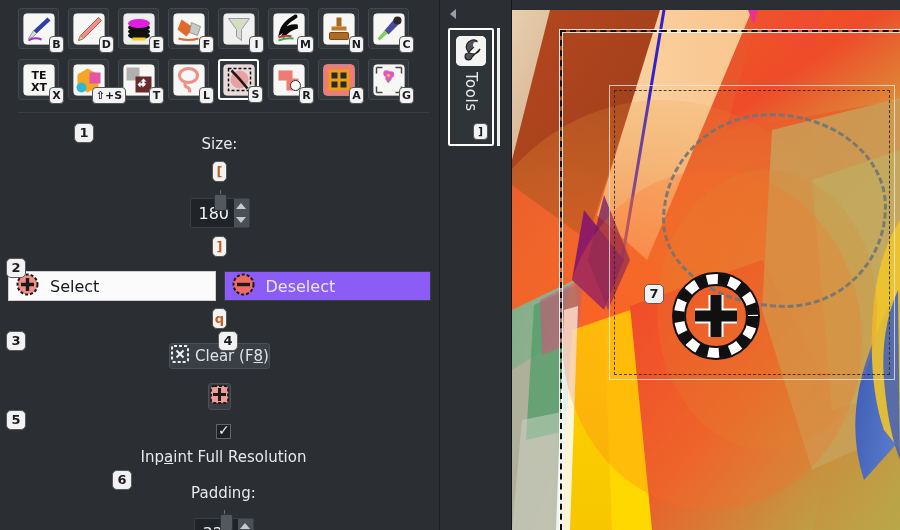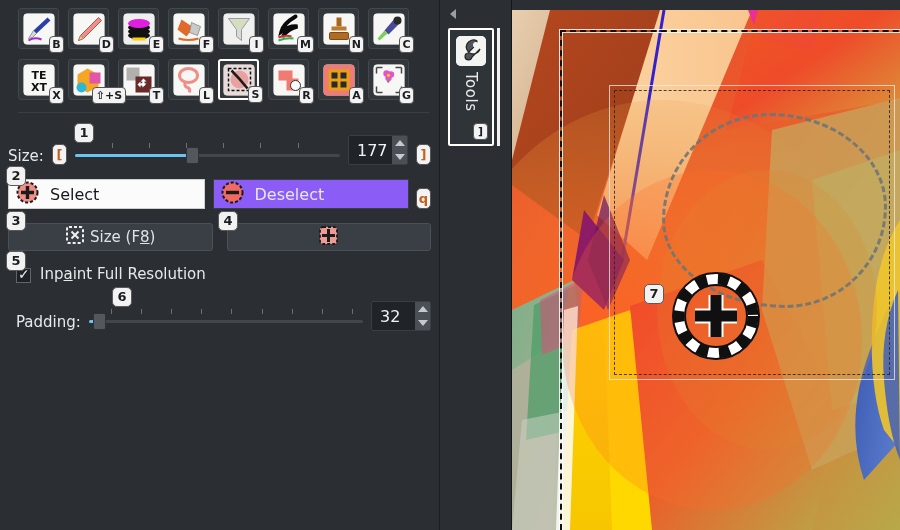--- a/index.html
+++ b/index.html
@@ -66,21 +66,21 @@
   
   .desc {
     color: #e6e8ea;
     font-size: 15px;
     line-height: 22px;
     padding: 12px 16px 0 8px;
   }
 
   
   .ctl-area { padding: 0 8px; position: relative; }
-  .row { display: flex; align-items: flex-end; position: relative; }
+  .row { display: flex; align-items: center; position: relative; flex-direction: column; }
 
   .lbl { color: #e6e8ea; font-size: 15px; }
 
   
   .num {
     position: absolute;
     width: 20px; height: 20px;
     background: #f2f2f2;
     border: 1px solid #5a5a5a;
     border-radius: 5px;
@@ -492,21 +492,21 @@
               <i style="left:42%"></i>
             <i style="left:56%"></i>
               <i style="left:70%"></i>
               <i style="left:84%"></i>
           </div>
           <div class="track"></div>
           <div class="fill" id="size-fill" style="width: 44%;"></div>
           <div class="knob" id="size-knob" style="left: calc(44% - 6px);"></div>
         </div>
         <div class="spin">
-          <span class="val">177</span>
+          <span class="val">180</span>
           <span class="arrows">
             <span class="up"></span>
             <span class="dn"></span>
           </span>
         </div>
         <span class="brk">]</span>
       </div>
     </div>
 
     <div class="ctl-area" style="margin-top:14px">
@@ -540,21 +540,21 @@
       <div class="num" style="left:6px; top:-12px">3</div>
       <div class="num" style="left:218px; top:-12px">4</div>
       <div class="row" style="gap:14px">
         <div class="pbtn" style="flex:1">
           <span>
             <svg width="20" height="20" viewBox="0 0 20 20">
               <rect x="2" y="2" width="16" height="16" rx="2" fill="none" stroke="#f0f0f0" stroke-width="2" stroke-dasharray="3 2"></rect>
               <path d="M6.5 6.5 L13.5 13.5 M13.5 6.5 L6.5 13.5" stroke="#f0f0f0" stroke-width="2"></path>
             </svg>
           </span>
-          <span><span>Size (F</span><u>8</u><span>)</span></span>
+          <span><span>Clear (F</span><u>8</u><span>)</span></span>
         </div>
         <div class="pbtn" style="flex:1">
           <span>
             <svg width="21" height="21" viewBox="0 0 21 21">
               <rect x="2" y="2" width="17" height="17" rx="3" fill="#ef9b95" stroke="#1b1b1b" stroke-width="1.8" stroke-dasharray="3 2"></rect>
               <path d="M10.5 4 v13 M4 10.5 h13" stroke="#1b1b1b" stroke-width="3"></path>
             </svg>
           </span>
         </div>
       </div>

